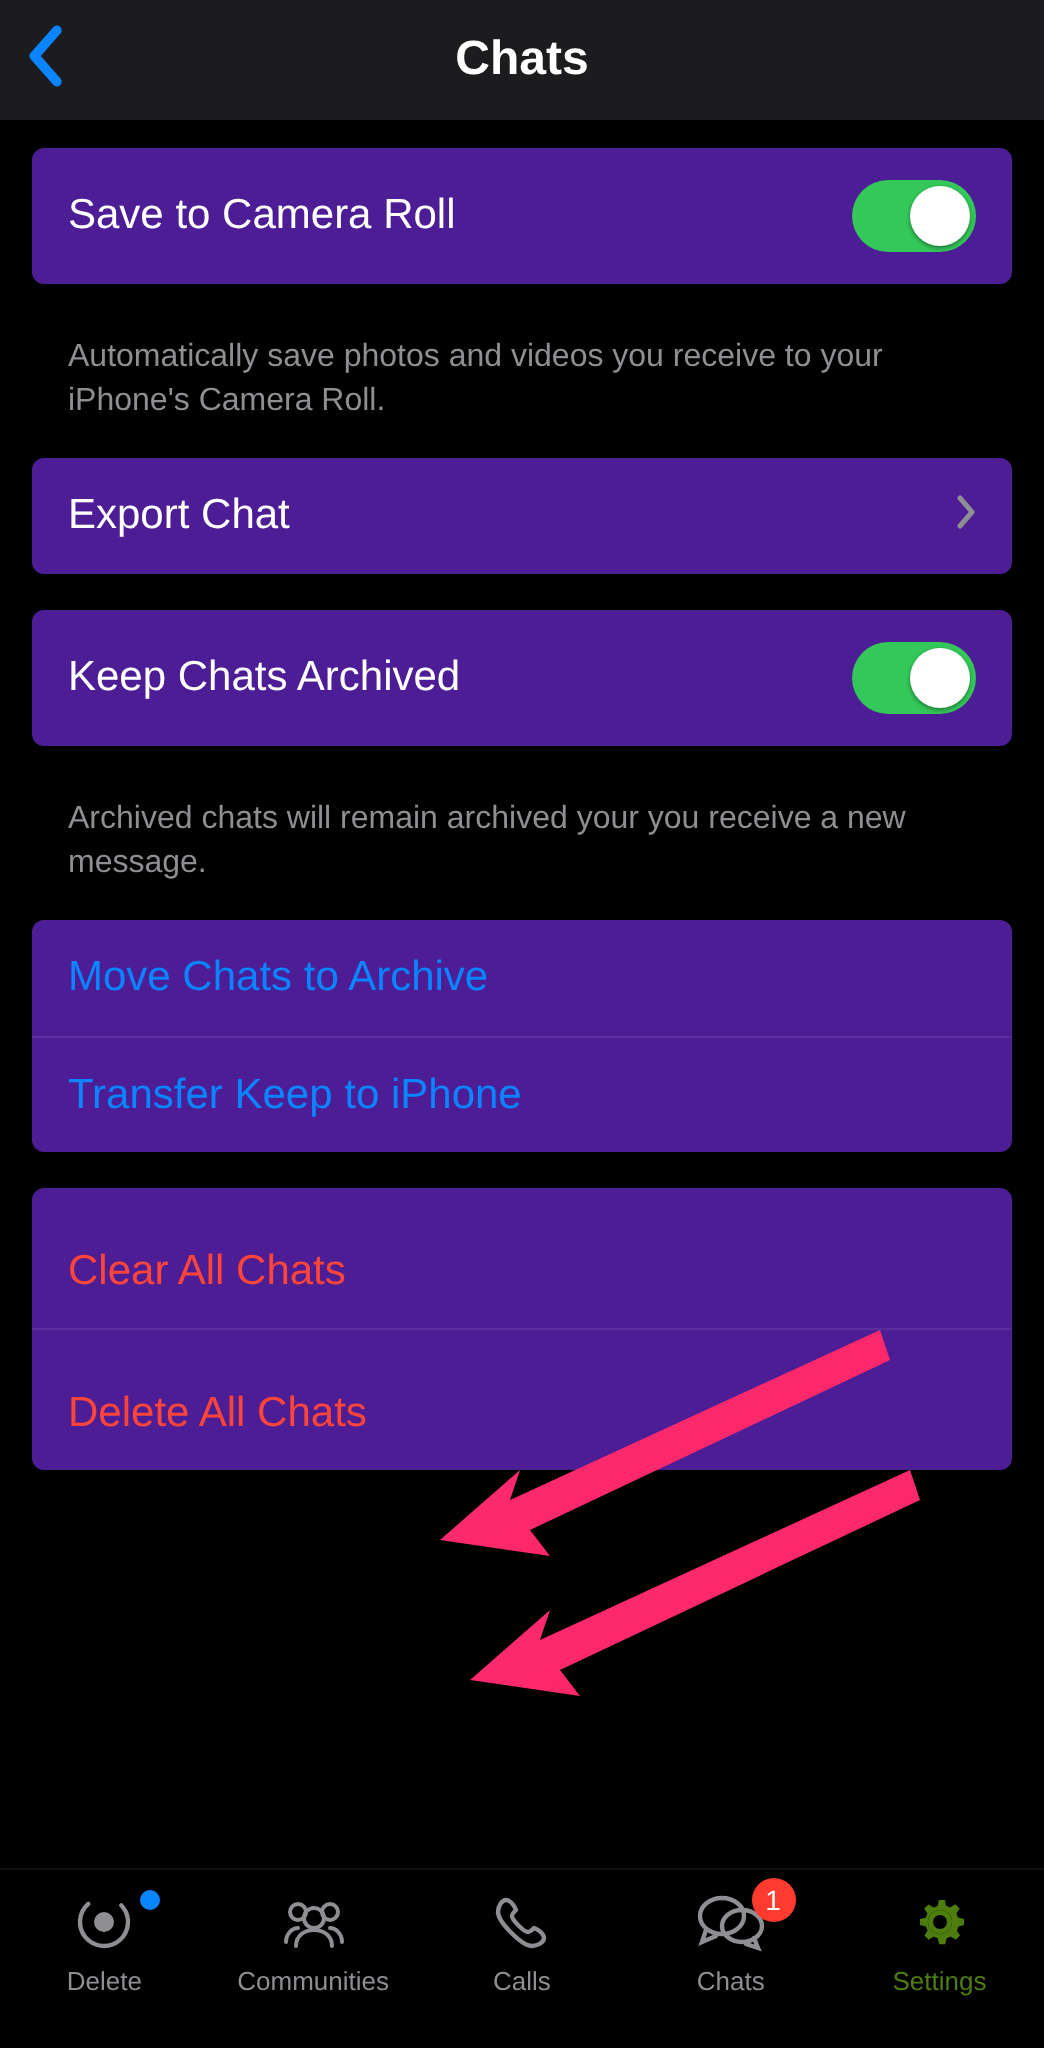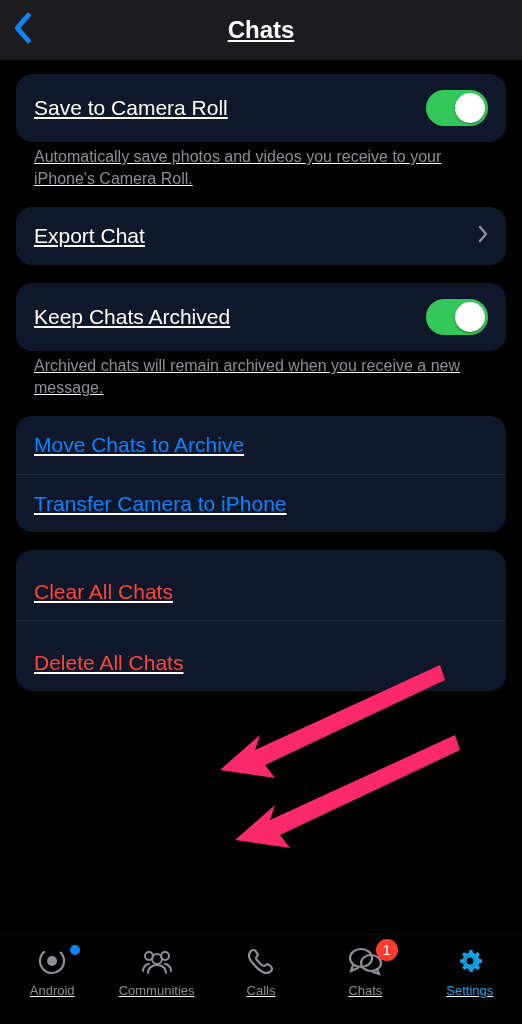--- a/index.html
+++ b/index.html
@@ -1,29 +1,29 @@
 <!DOCTYPE html>
 <html><head>
 <meta charset="utf-8">
 <style>
   * { box-sizing: border-box; margin: 0; padding: 0; }
   html, body { width: 522px; height: 1024px; background: #000; color: #fff; font-family: -apple-system, "Helvetica Neue", Arial, sans-serif; overflow: hidden; }
-  .screen { position: relative; width: 522px; height: 1024px; display: flex; flex-direction: column; text-decoration: underline; }
+  .screen { position: relative; width: 522px; height: 1024px; display: flex; flex-direction: column; }
 
   
   .header { position: relative; height: 60px; display: flex; align-items: center; justify-content: center; background: #1c1c1e; }
   .back-btn { position: absolute; left: 12px; top: 0; height: 60px; display: flex; align-items: center; color: #0a84ff; }
   .back-btn svg { width: 20px; height: 32px; }
   .header-title { font-size: 24px; font-weight: 600; color: #fff; }
 
   
   .content { flex: 1; overflow-y: auto; padding: 0 16px 0 16px; background: #000; }
-  .group { background: #0f172a; border-radius: 16px; overflow: hidden; margin-top: 18px; }
+  .group { background: #4c1d95; border-radius: 6px; overflow: hidden; margin-top: 18px; }
   .group.first { margin-top: 14px; }
-  .footer-text { color: #8e8e93; font-size: 16px; line-height: 1.35; padding: 4px 18px 0 18px; }
+  .footer-text { color: #8e8e93; font-size: 16px; line-height: 1.35; padding: 26px 18px 0 18px; }
   .row { display: flex; align-items: center; justify-content: space-between; padding: 16px 18px; min-height: 58px; }
   .row + .row { border-top: 1px solid rgba(255,255,255,0.08); gap: 28px; }
   .row-label { font-size: 21px; color: #fff; }
   .row-label.link { color: #0a84ff; }
   .row-label.danger { color: #ff453a; margin-top: 14px; }
   .chevron { color: #8e8e93; }
   .chevron svg { width: 10px; height: 18px; }
 
   
   .toggle { width: 62px; height: 36px; border-radius: 18px; position: relative; display: inline-block; }
@@ -31,21 +31,21 @@
   .toggle .knob { position: absolute; top: 3px; width: 30px; height: 30px; border-radius: 50%; background: #fff; box-shadow: 0 1px 2px rgba(0,0,0,0.4); }
   .toggle.on .knob { right: 3px; }
 
   
   .arrow { position: absolute; pointer-events: none; }
   .arrow svg { display: block; }
 
   
   .tabbar { height: 90px; background: #000; border-top: 1px solid rgba(255,255,255,0.06); display: flex; justify-content: space-around; align-items: flex-start; padding-top: 8px; }
   .tab { position: relative; display: flex; flex-direction: column; align-items: center; gap: 4px; width: 20%; color: #8e8e93; }
-  .tab.active { color: #0ea5e9; }
+  .tab.active { color: #4d7c0f; }
   .tab-icon { height: 36px; display: flex; align-items: center; justify-content: center; }
   .tab-icon svg { width: 36px; height: 32px; }
   .tab-label { font-size: 13px; }
   .badge { position: absolute; top: -4px; right: 20px; min-width: 22px; height: 22px; border-radius: 11px; background: #ff3b30; color: #fff; font-size: 14px; display: flex; align-items: center; justify-content: center; padding: 0 5px; }
   .status-dot { position: absolute; top: 2px; right: 24px; width: 10px; height: 10px; border-radius: 50%; background: #0a84ff; }
 
   .spacer { height: 24px; }
 </style>
 </head>
 <body>
@@ -85,28 +85,28 @@
     </div>
 
     <div class="group">
       <div class="row">
         <span class="row-label">Keep Chats Archived</span>
         <span class="toggle on">
             <span class="knob"></span>
           </span>
       </div>
     </div>
-    <div class="footer-text">Archived chats will remain archived when you receive a new message.</div>
+    <div class="footer-text">Archived chats will remain archived your you receive a new message.</div>
 
     <div class="group">
       <div class="row">
         <span class="row-label link">Move Chats to Archive</span>
       </div>
       <div class="row">
-        <span class="row-label link">Transfer Camera to iPhone</span>
+        <span class="row-label link">Transfer Keep to iPhone</span>
       </div>
     </div>
 
     <div class="group">
       <div class="row">
         <span class="row-label danger">Clear All Chats</span>
       </div>
       <div class="row">
         <span class="row-label danger">Delete All Chats</span>
       </div>
@@ -117,21 +117,21 @@
 
   <div class="tabbar">
     <div class="tab">
       <div class="tab-icon">
         <svg viewBox="0 0 32 32" fill="none" stroke="currentColor" stroke-width="2.2">
           <circle cx="16" cy="16" r="12" stroke-dasharray="56 18" stroke-linecap="round" transform="rotate(-40 16 16)"></circle>
           <circle cx="16" cy="16" r="5" fill="currentColor" stroke="none"></circle>
         </svg>
       </div>
       <span class="status-dot"></span>
-      <span class="tab-label">Android</span>
+      <span class="tab-label">Delete</span>
     </div>
     <div class="tab">
       <div class="tab-icon">
         <svg viewBox="0 0 36 32" fill="none" stroke="currentColor" stroke-width="2" stroke-linecap="round">
           <circle cx="10" cy="11" r="4"></circle>
             <circle cx="26" cy="11" r="4"></circle>
             <circle cx="18" cy="14" r="5"></circle>
           <path d="M4 26c0-4 3-7 6-7"></path>
             <path d="M32 26c0-4-3-7-6-7"></path>
           <path d="M9 28c0-5 4-8 9-8s9 3 9 8"></path>

